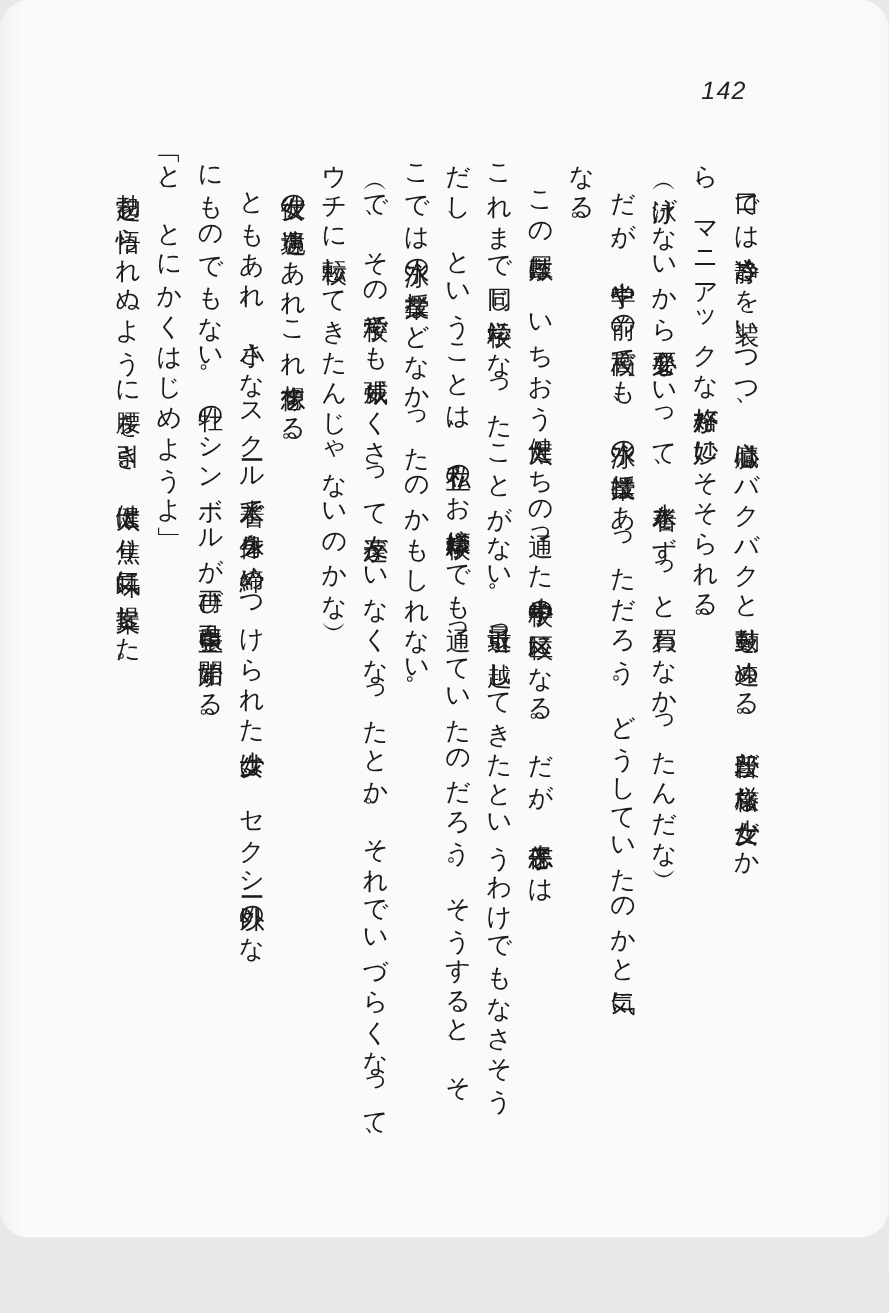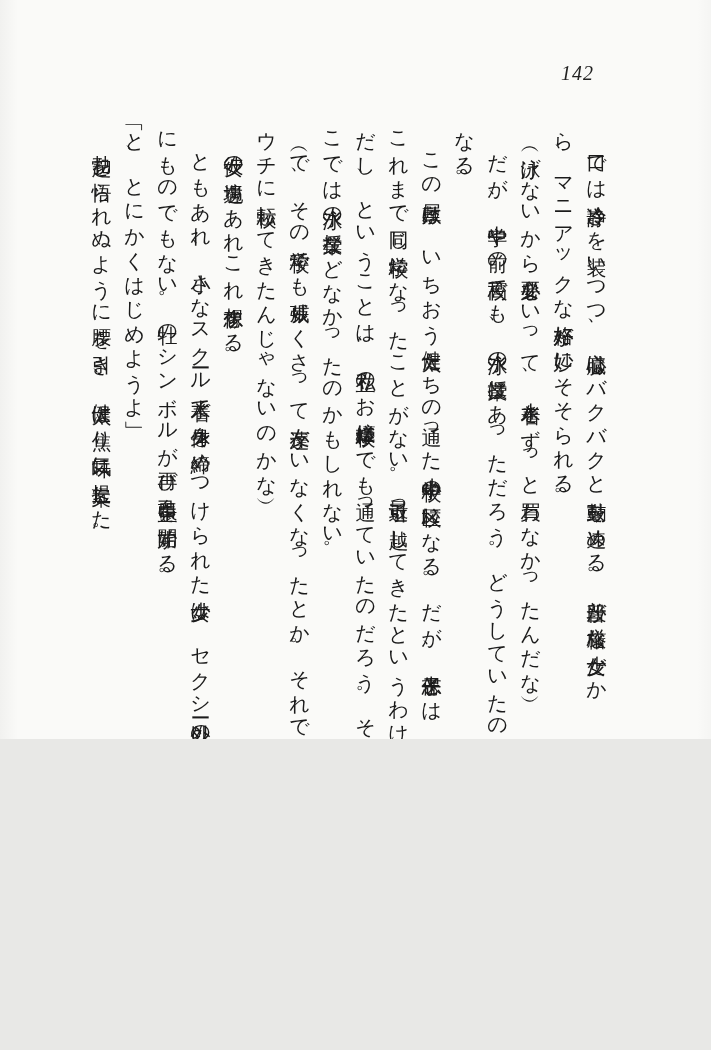--- a/index.html
+++ b/index.html
@@ -3,26 +3,27 @@
 <meta charset="utf-8">
 <style>
   html, body {
     margin: 0;
     padding: 0;
     background: #e8e8e6;
   }
   .page {
     position: relative;
     width: 711px;
-    height: 739px;
+    height: 990px;
     margin: 0 auto;
     background: #fafaf8;
     overflow: hidden;
-    font-family: Liberation Serif, serif;
+    font-family: Liberation Sans, sans-serif;
     color: #1b1b1b;
+    border-radius: 23px;
   }
   
   .page::before {
     content: "";
     position: absolute;
     inset: 0;
     background: linear-gradient(90deg, rgba(0,0,0,0.035) 0, rgba(0,0,0,0) 18px),
                 linear-gradient(270deg, rgba(0,0,0,0.02) 0, rgba(0,0,0,0) 14px);
     pointer-events: none;
   }

